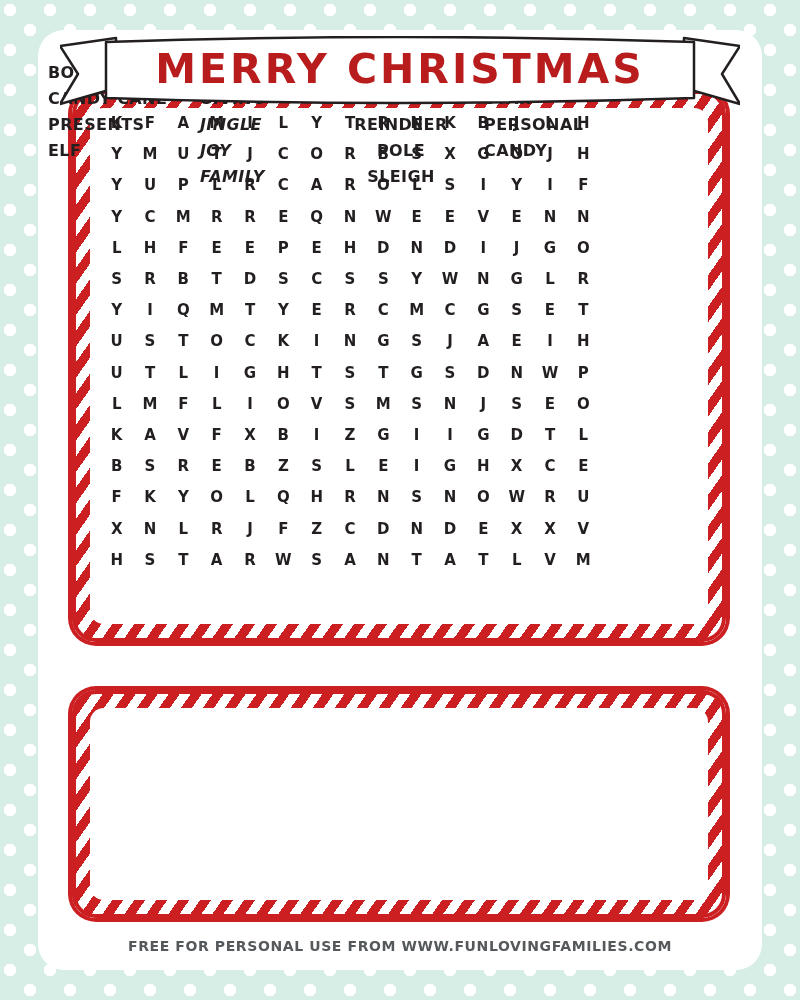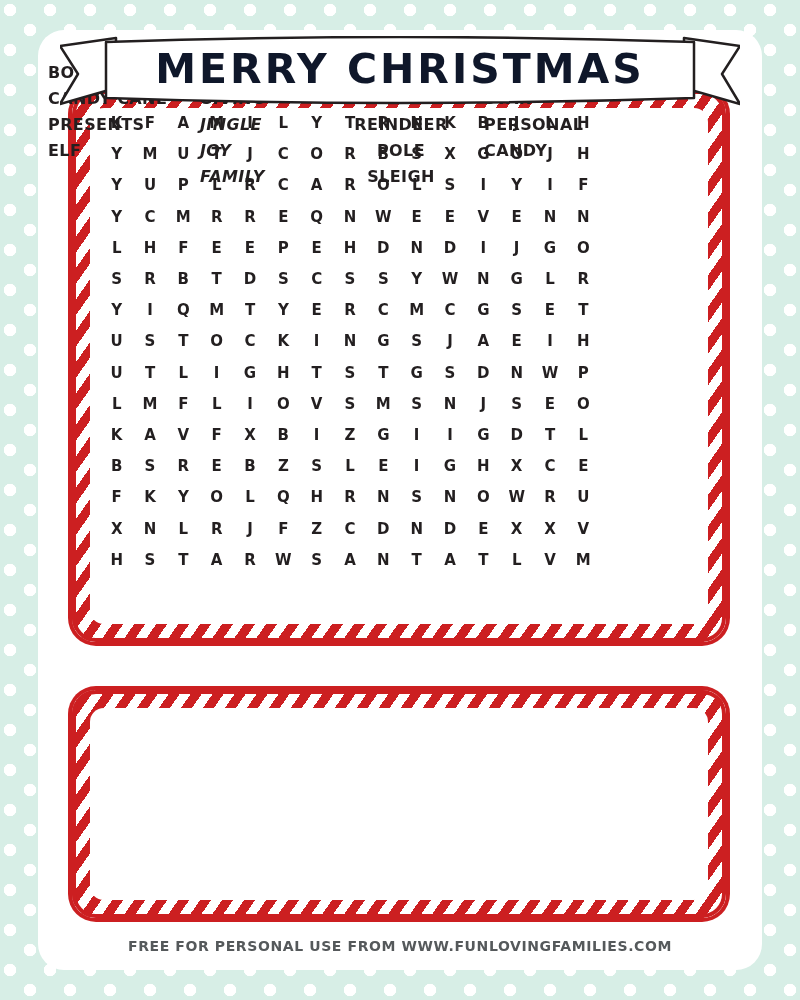--- a/index.html
+++ b/index.html
@@ -88,21 +88,21 @@
   }
   .banner-wrap svg { display: block; }
   .banner-title {
     position: absolute;
     left: 0;
     top: 0;
     width: 680px;
     height: 68px;
     line-height: 66px;
     text-align: center;
-    color: #0f172a;
+    color: #b91c1c;
     font-size: 41px;
     font-weight: bold;
     letter-spacing: 3px;
     font-family: "DejaVu Sans", sans-serif;
   }
 
   
   .letter-grid {
     position: absolute;
     left: 100px;

